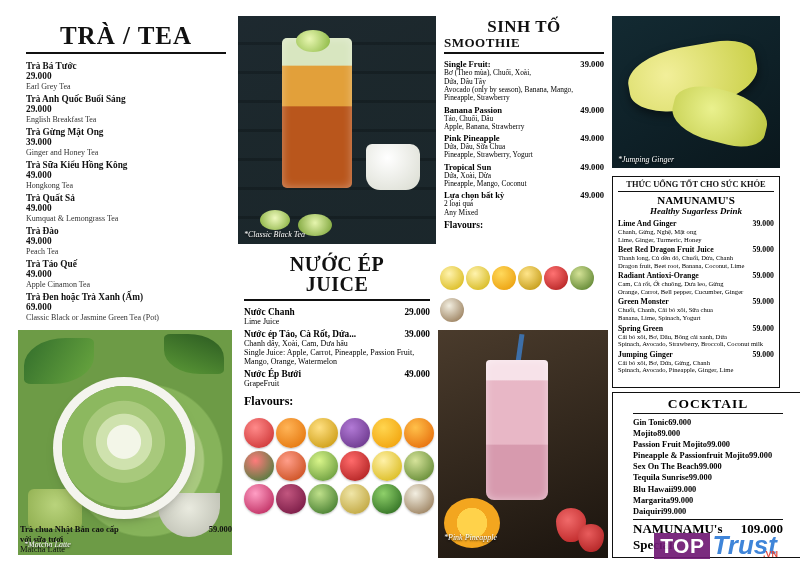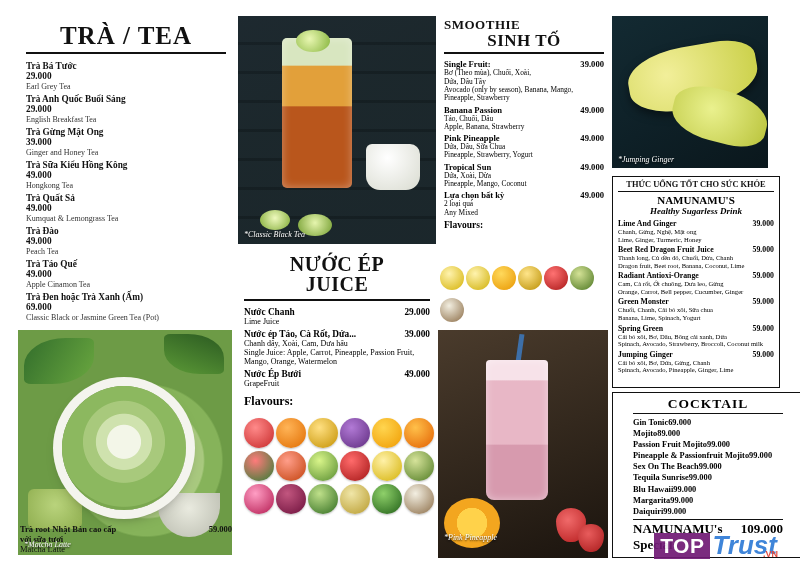--- a/index.html
+++ b/index.html
@@ -205,21 +205,21 @@
   }
   #pinkpine-photo .berry2 {
     position:absolute; right:4px; bottom:6px; width:26px; height:28px;
     background: radial-gradient(circle at 40% 35%, #e85c5c, #a81a1b);
     border-radius: 50% 50% 45% 45%/ 40% 40% 60% 60%;
   }
   #pinkpine-caption { left: 6px; bottom: 16px; }
 
   
   #ginger-photo {
-    position:absolute; left: 612px; top: 16px; width: 156px; height: 152px;
+    position:absolute; left: 612px; top: 16px; width: 168px; height: 152px;
     background: linear-gradient(150deg,#132a32 0%,#0e2027 55%,#0a171c 100%);
     overflow:hidden;
     text-align:right;
   }
   #ginger-photo .g1 {
     position:absolute; left:16px; top:30px; width:130px; height:62px;
     background: radial-gradient(circle at 30% 40%, #f2ef9a, #c9cf46);
     border-radius: 45% 30% 50% 40%;
     transform: rotate(-10deg);
     box-shadow: 0 4px 10px rgba(0,0,0,.5);
@@ -352,21 +352,21 @@
   <div id="matcha-photo">
     <div class="leaf1"></div>
     <div class="leaf2"></div>
     <div class="powder"></div>
     <div class="bowl"></div>
     <div class="cup"></div>
     <div class="photo-caption" id="matcha-caption">*Matcha Latte</div>
   </div>
   <div id="matcha-footer">
     <div class="line1">
-      <span>Trà root Nhật Bản cao cấp</span>
+      <span>Trà chua Nhật Bản cao cấp</span>
       <span>59.000</span>
     </div>
     <div class="line2">với sữa tươi</div>
     <div class="line3">Matcha Latte</div>
   </div>
 
   <div id="blacktea-photo">
     <div class="woodwall"></div>
     <div class="glass"></div>
     <div class="lime"></div>
@@ -426,22 +426,22 @@
       <div class="fruit" style="background:radial-gradient(circle at 38% 32%,#c2567f,#6b0f3a)"></div>
       <div class="fruit" style="background:radial-gradient(circle at 38% 32%,#bfe08a,#2f6b1f)"></div>
       <div class="fruit" style="background:radial-gradient(circle at 38% 32%,#f0e6a8,#b79a2c)"></div>
       <div class="fruit" style="background:radial-gradient(circle at 38% 32%,#8fd06a,#1f5e16)"></div>
       <div class="fruit" style="background:radial-gradient(circle at 38% 32%,#f3efe2,#8a6b45)"></div>
     </div>
   </div>
 
   <div class="panel" id="smoothie-panel">
     <div class="hdr" id="smoothie-title">
+      <div style="font-size:17px">SINH TỐ</div>
       <div style="font-size:13px;text-align:left">SMOOTHIE</div>
-      <div style="font-size:17px">SINH TỐ</div>
     </div>
     <div id="smoothie-rule"></div>
 
     <div class="sm-row">
       <div class="sm-line">
           <span>Single Fruit:</span>
           <span>39.000</span>
         </div>
       <div class="sm-sub" style="white-space:pre-line">Bơ (Theo mùa), Chuối, Xoài,
 Dứa, Dâu Tây

